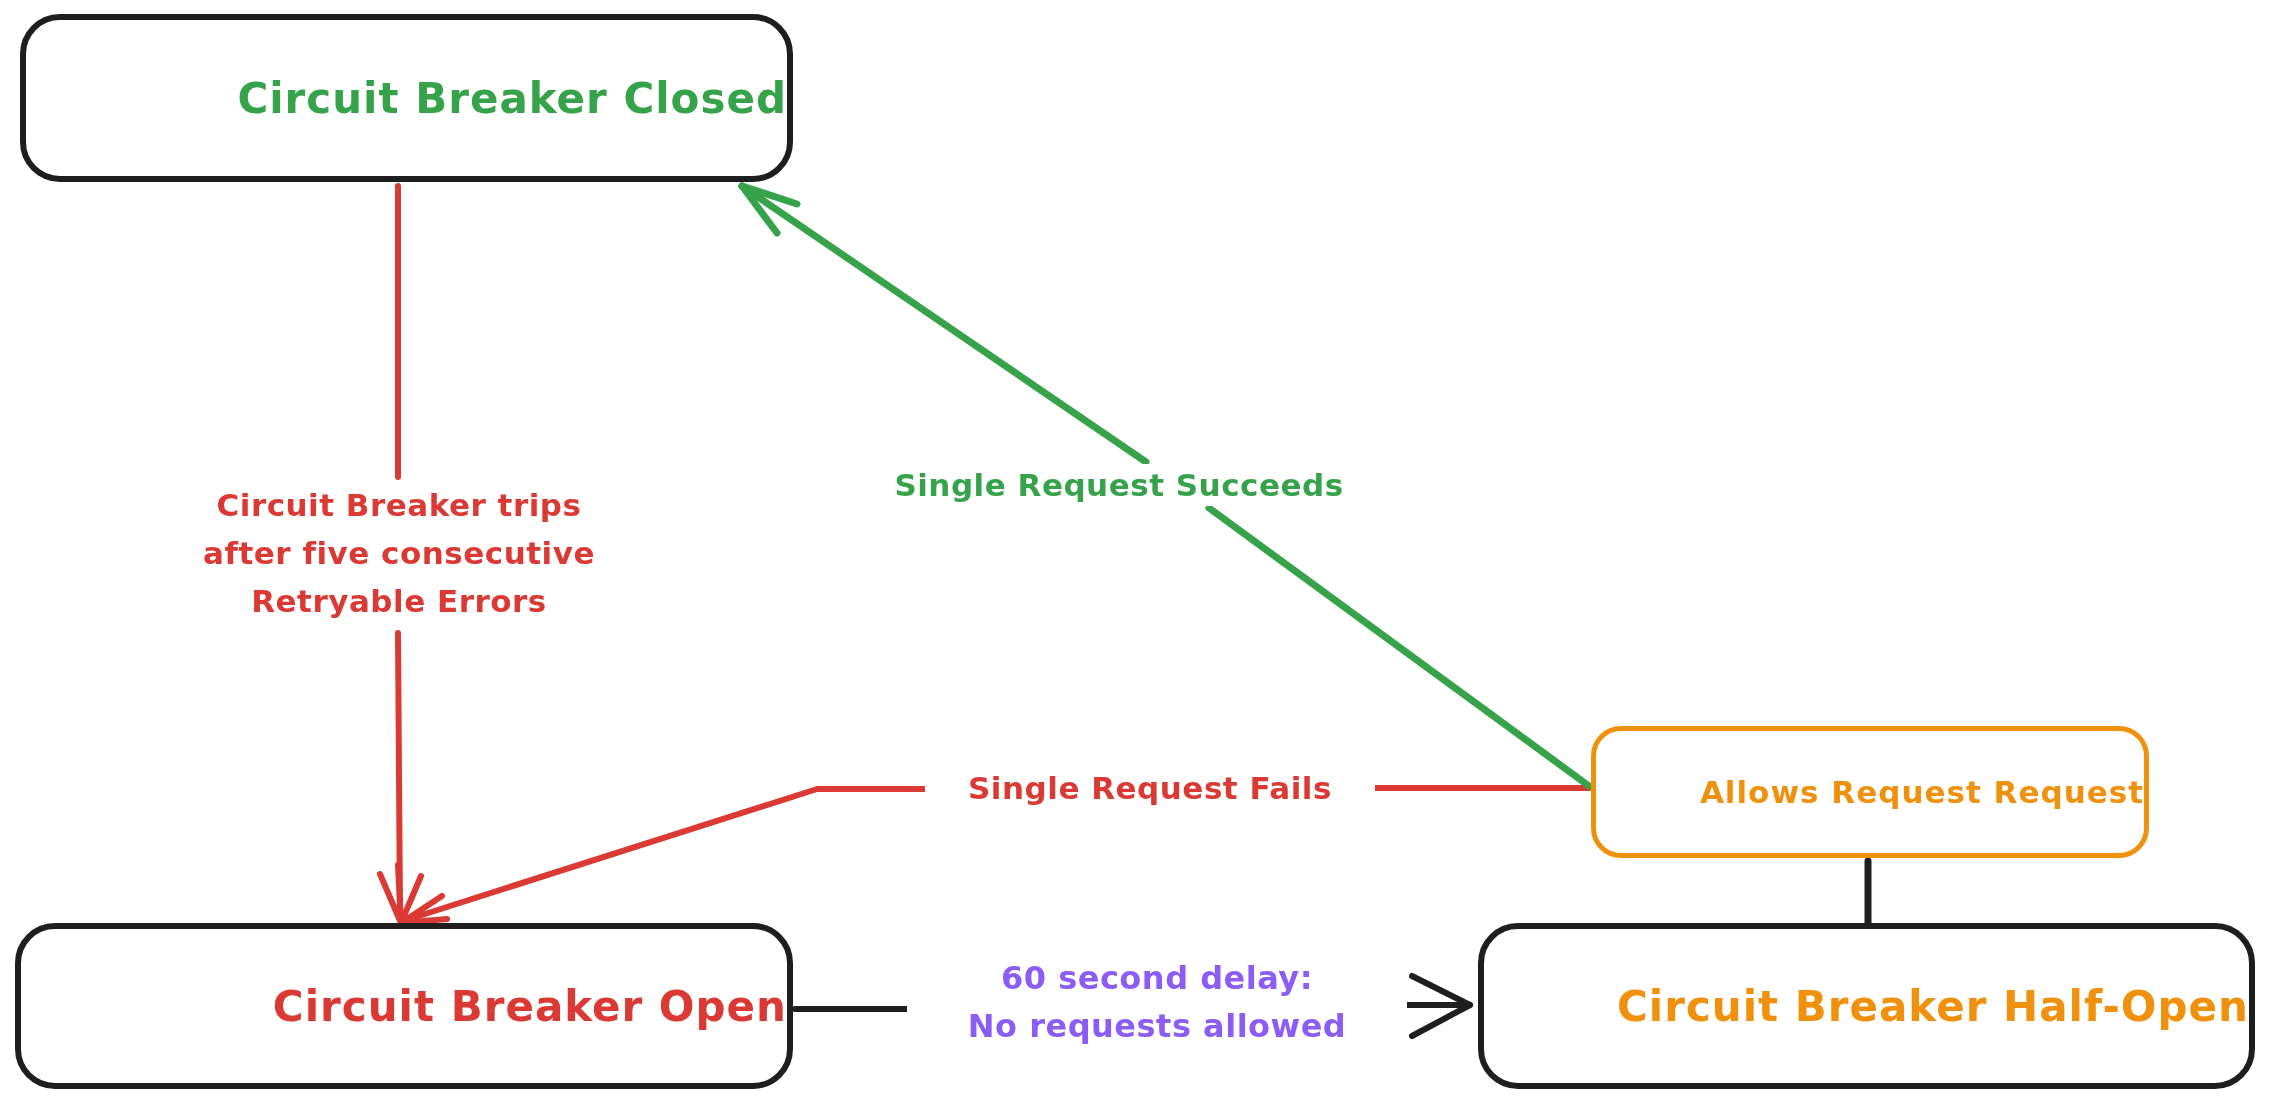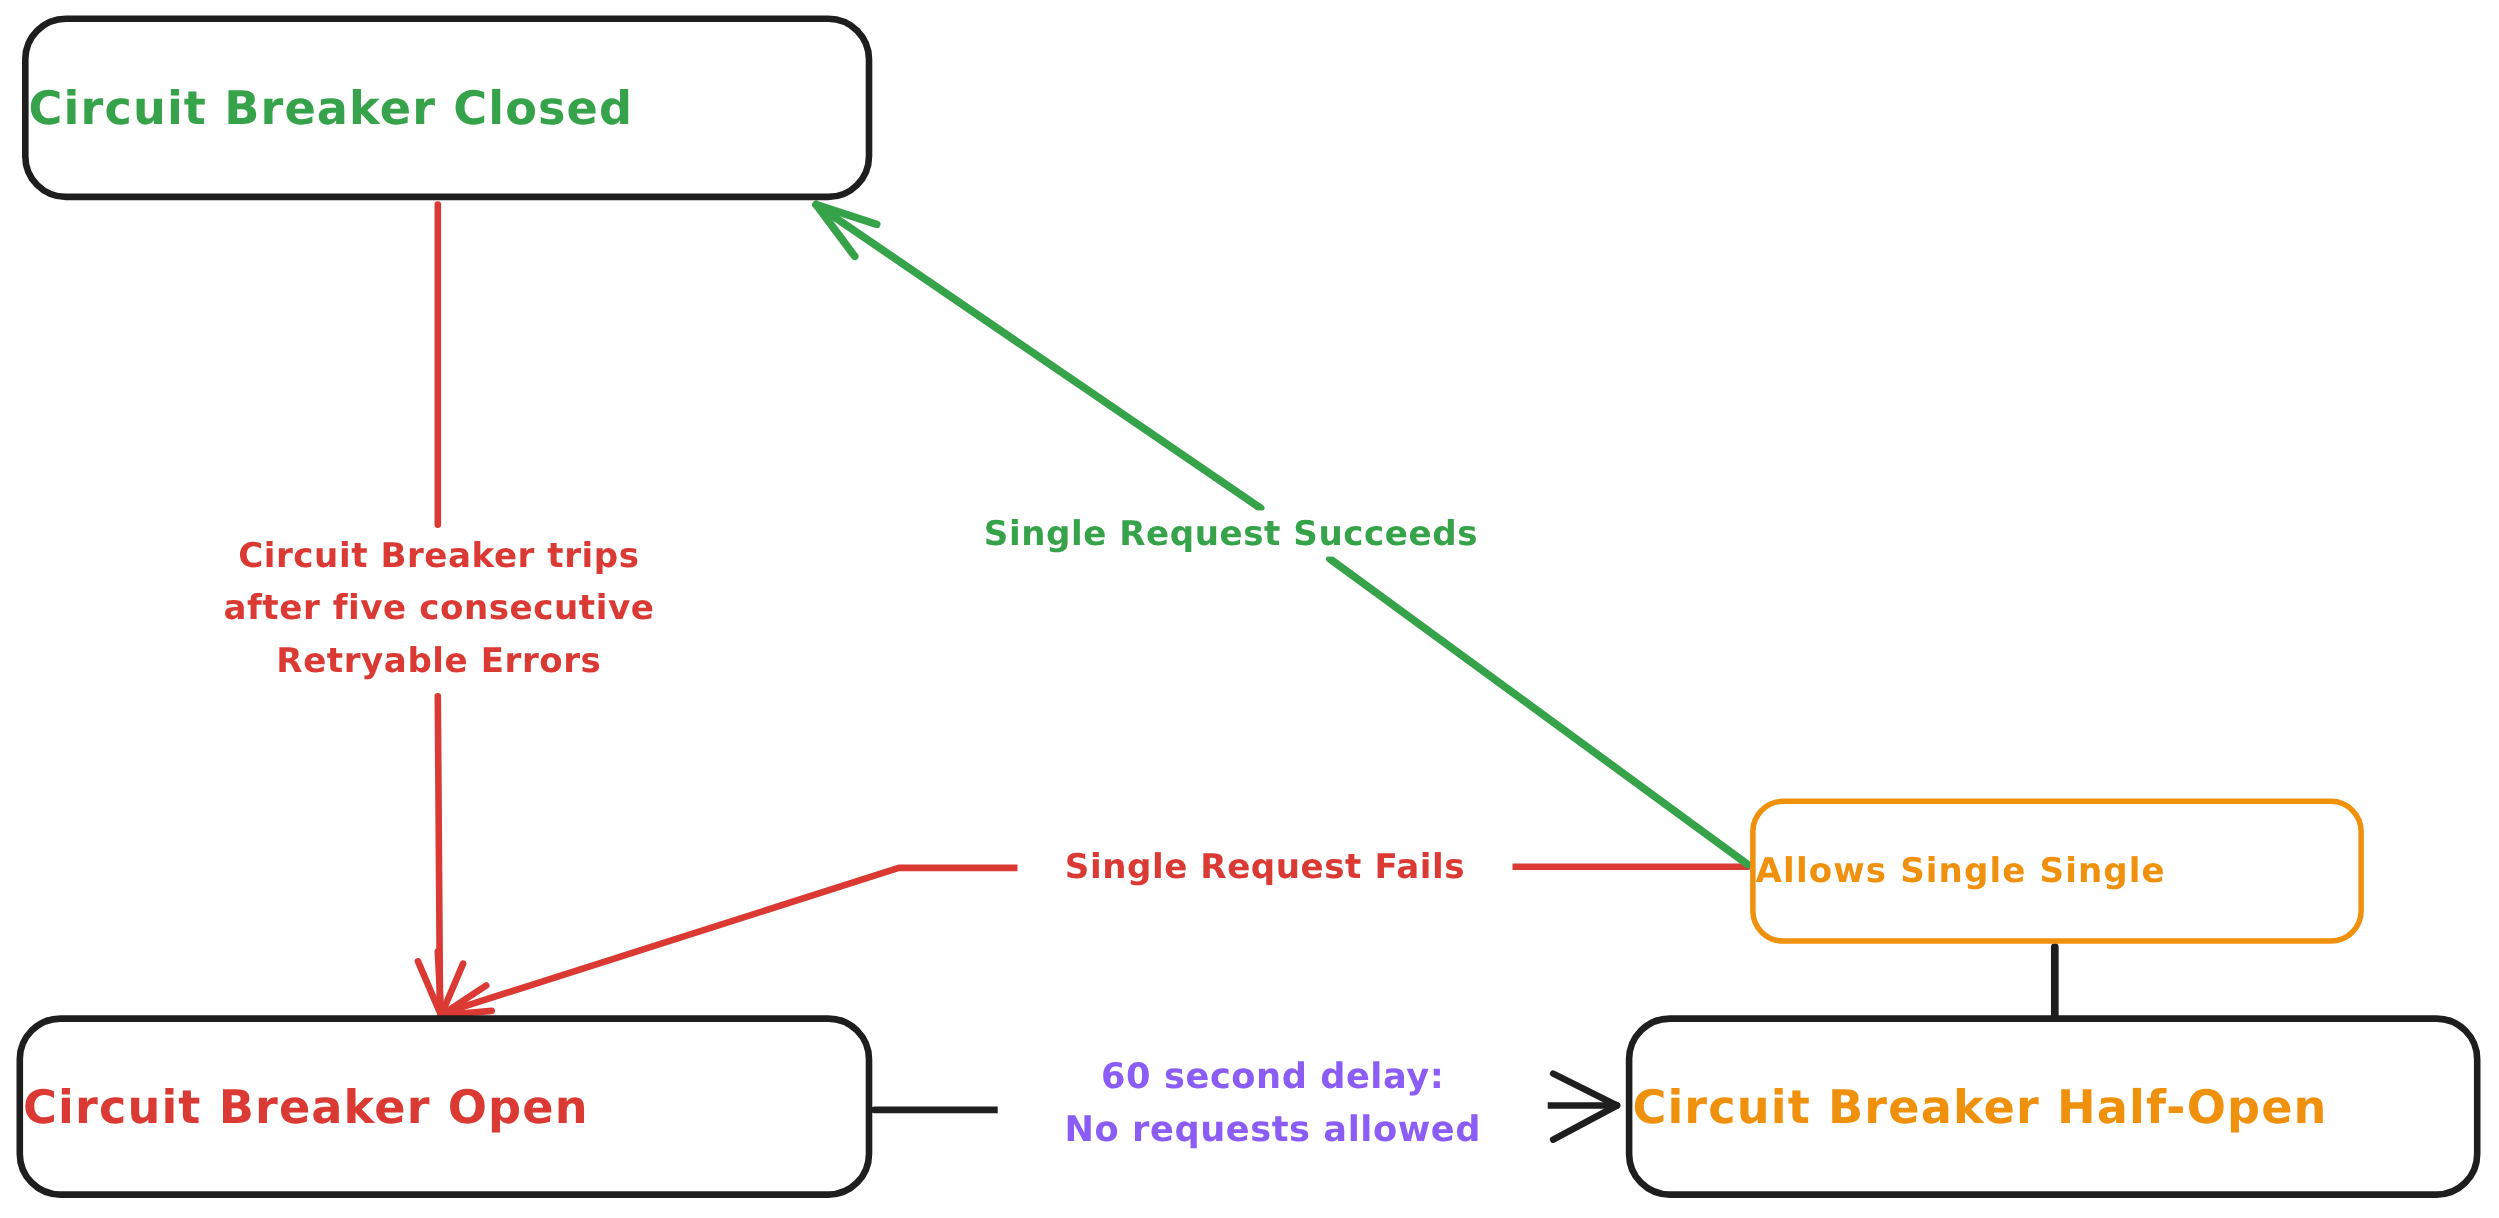--- a/index.html
+++ b/index.html
@@ -19,21 +19,21 @@
     position: absolute;
     left: 0;
     top: 0;
     width: 2272px;
     height: 1107px;
   }
   .node {
     position: absolute;
     display: flex;
     align-items: center;
-    justify-content: flex-start;
+    justify-content: flex-end;
     background: #ffffff;
     box-sizing: border-box;
     text-align: center;
     font-weight: 700;
     letter-spacing: 1px;
   }
   .node-dark-border {
     border: 6px solid #1e1e1e;
     border-radius: 40px;
   }
@@ -128,21 +128,21 @@
 
   <div class="node node-open node-dark-border node-big-text c-red">
     <span>Circuit Breaker Open</span>
   </div>
 
   <div class="node node-halfopen node-dark-border node-big-text c-orange">
     <span>Circuit Breaker Half-Open</span>
   </div>
 
   <div class="node node-allows c-orange">
-    <span>Allows Single Single</span>
+    <span>Allows Request Request</span>
   </div>
 
   <div class="edge-label label-trip c-red">
     <div>Circuit Breaker trips</div>
     <div>after five consecutive</div>
     <div>Retryable Errors</div>
   </div>
 
   <div class="edge-label label-succeeds c-green">Single Request Succeeds</div>
 

